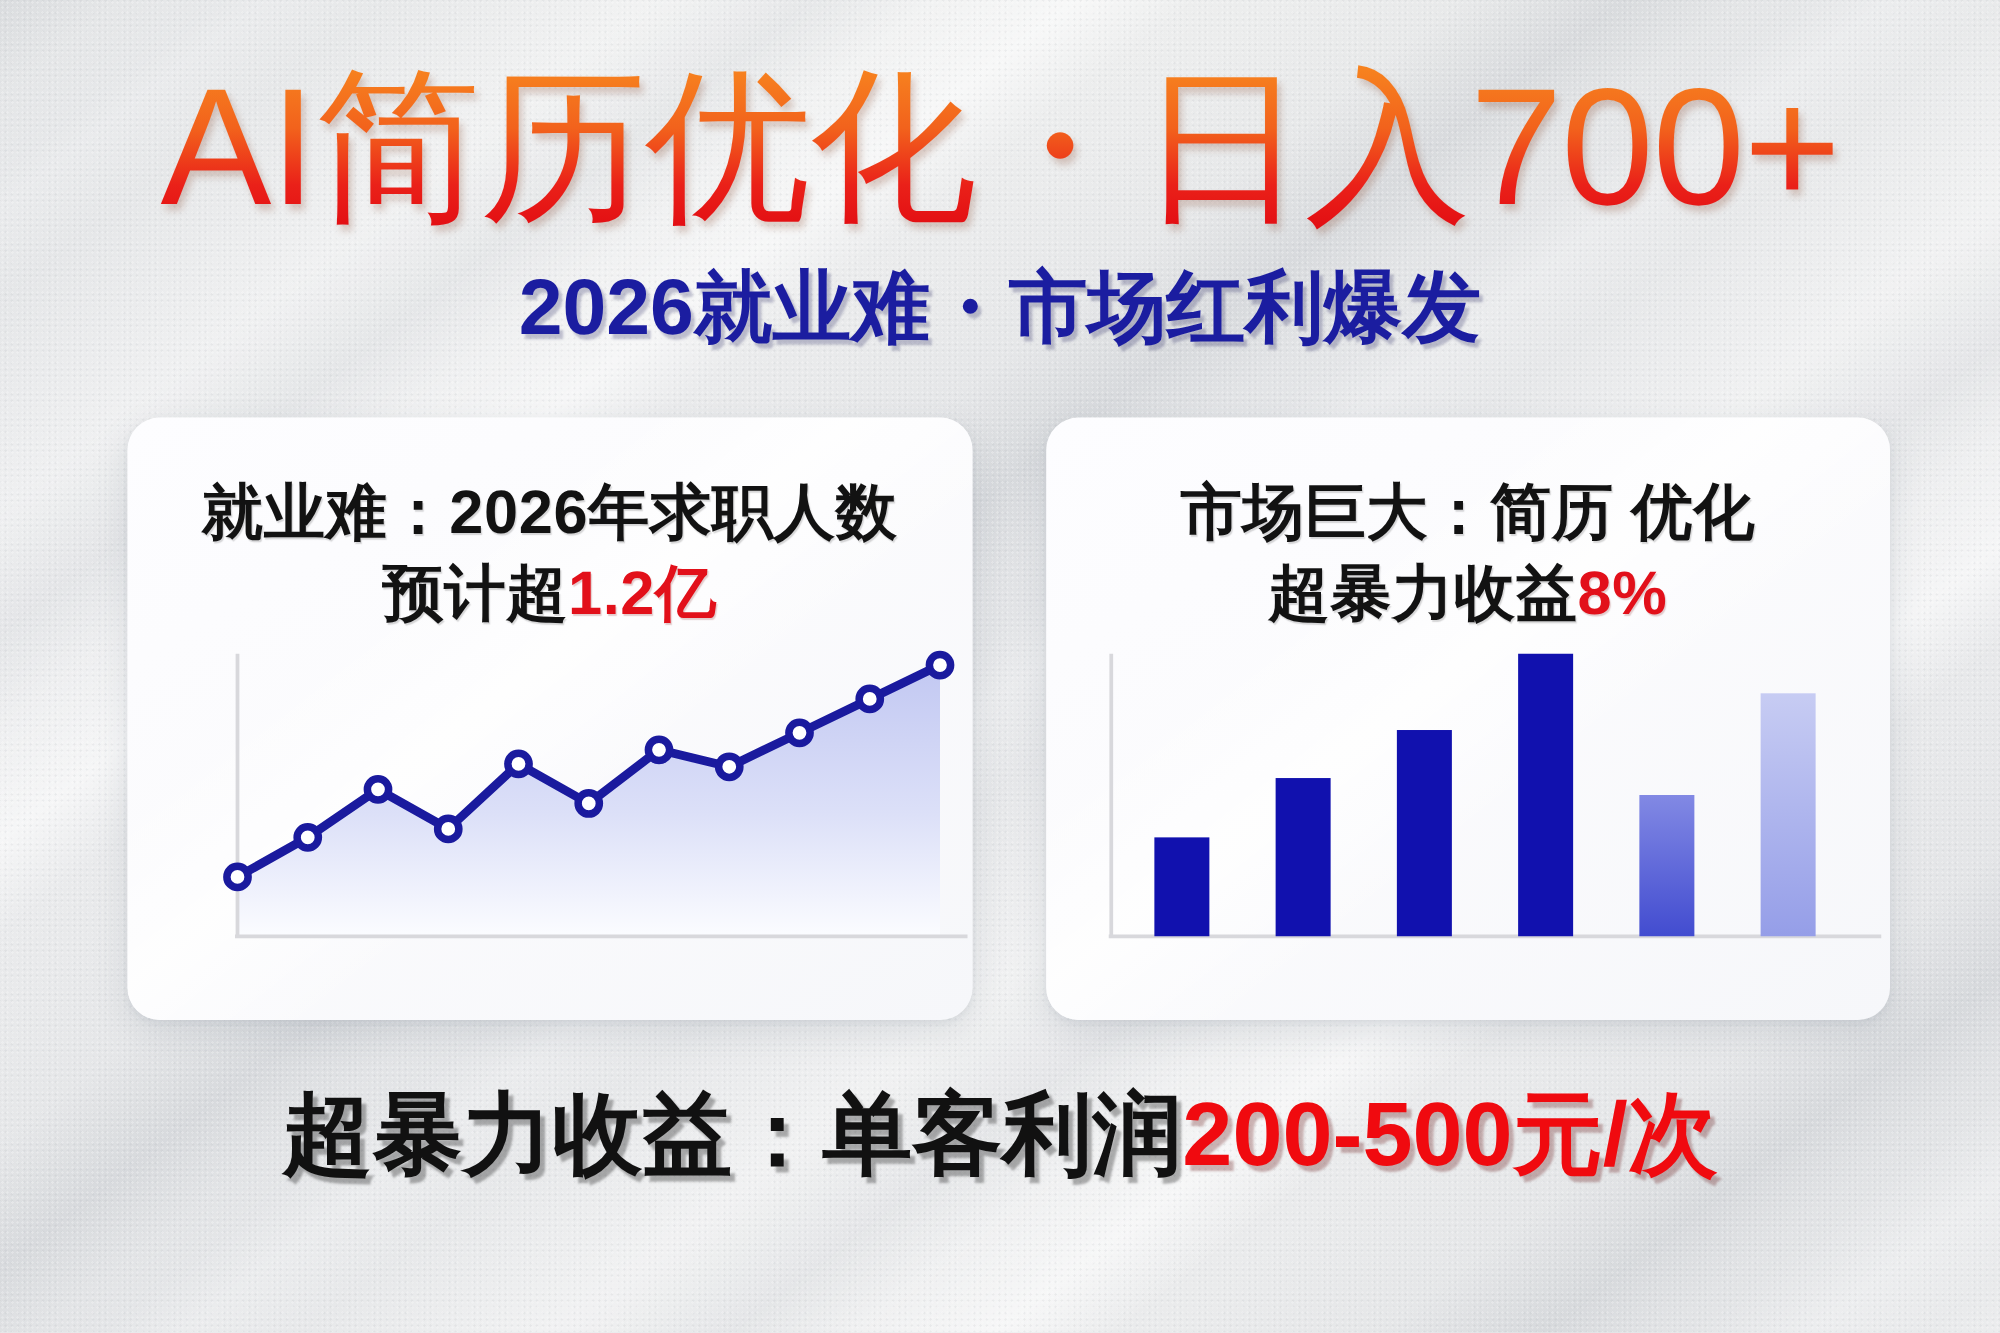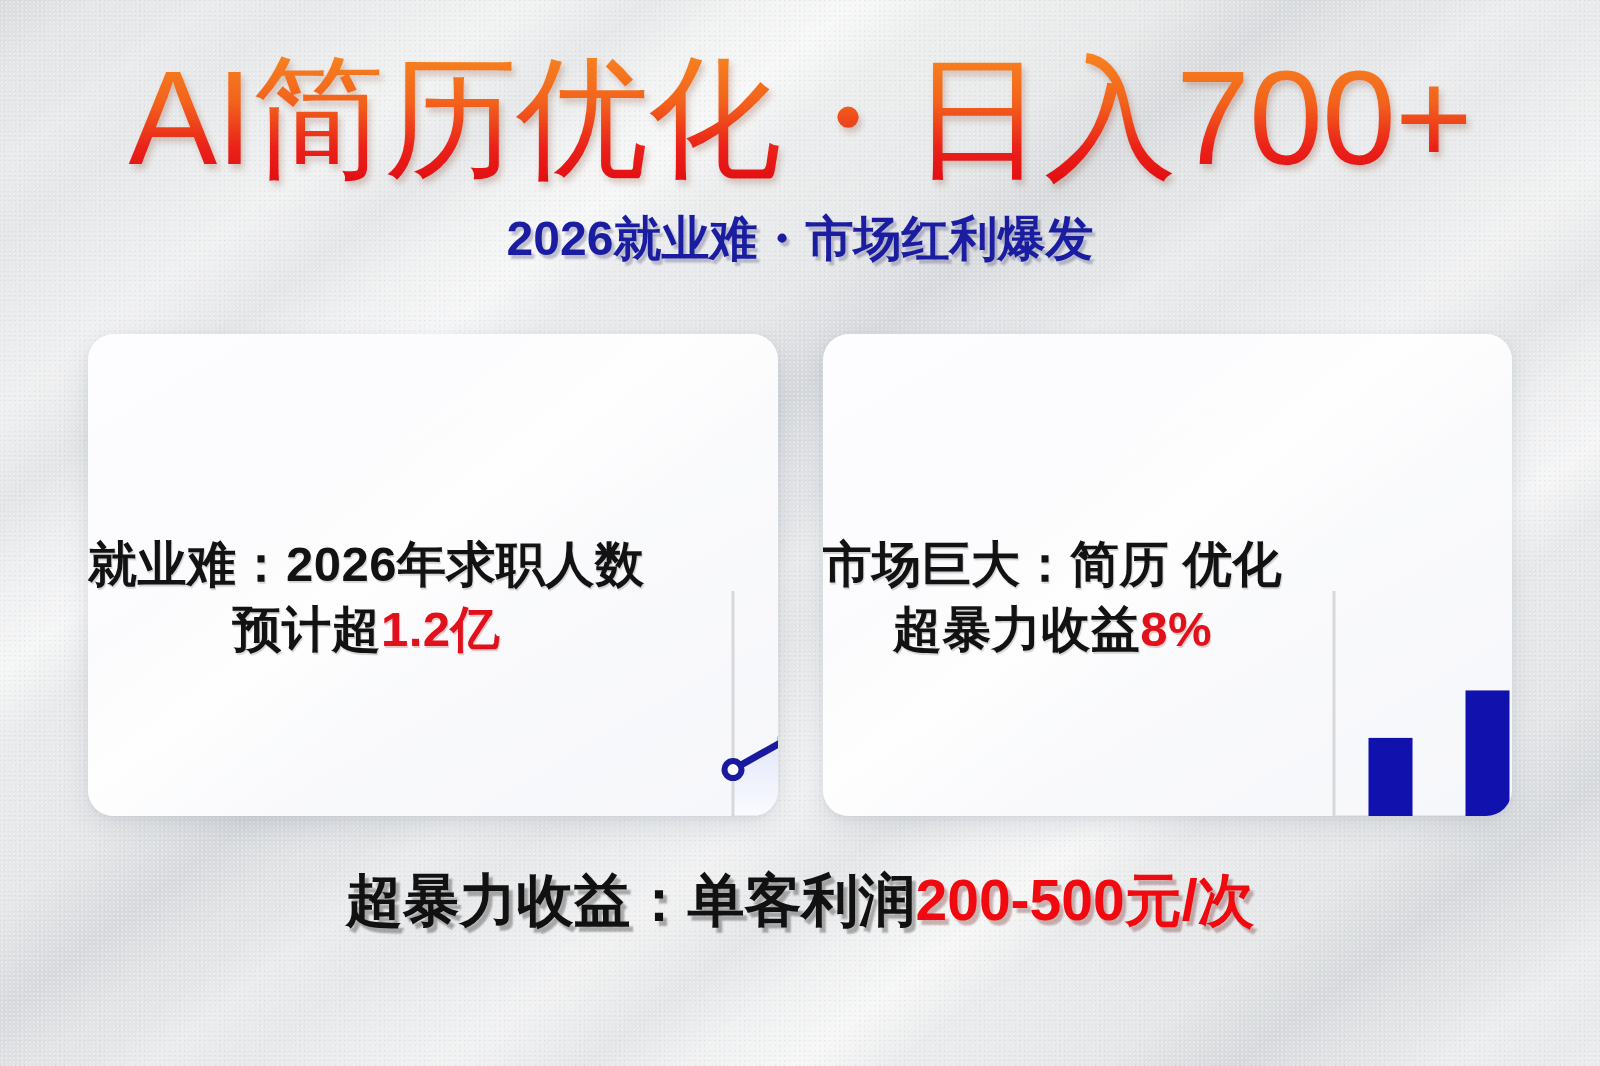--- a/index.html
+++ b/index.html
@@ -57,38 +57,38 @@
   .headline .grad{
     background:linear-gradient(180deg,#F7841F 0%,#F2621C 38%,#EA2119 72%,#E20C12 100%);
     -webkit-background-clip:text;background-clip:text;
     color:transparent;-webkit-text-fill-color:transparent;
     filter:drop-shadow(3px 5px 3px rgba(120,40,10,.22));
     display:inline-block;
   }
   .subhead{
     position:absolute;left:0;right:0;top:215px;
     text-align:center;
-    font-size:48px;line-height:1.0;font-weight:900;
+    font-size:63px;line-height:1.0;font-weight:900;
     color:#1B1DA0;white-space:nowrap;
     text-shadow:3px 4px 2px rgba(30,30,90,.25);
   }
 
   
   .cards{
     position:absolute;left:88px;top:334px;
     width:1424px;height:482px;
     display:flex;gap:45px;
   }
   .card{
     flex:1;
     border-radius:26px;
     background:linear-gradient(150deg,#fdfdff 0%,#fbfbfd 45%,#f6f7fa 100%);
     box-shadow:0 10px 26px rgba(120,128,145,.16), 0 2px 6px rgba(120,128,145,.10);
     position:relative;overflow:hidden;
-    display:flex;flex-direction:row;align-items:center;
+    display:flex;flex-direction:column;align-items:center;margin-left:14px;
   }
   .card-sheen{
     position:absolute;inset:0;
     background:linear-gradient(-38deg, rgba(255,255,255,0) 40%, rgba(255,255,255,.75) 55%, rgba(255,255,255,0) 70%);
     pointer-events:none;
   }
   .card-title{
     position:relative;z-index:2;
     margin-top:44px;
     text-align:center;
@@ -102,21 +102,21 @@
     color:#E2101A;font-weight:900;
     text-shadow:1px 2px 1px rgba(120,0,0,.20);
   }
   .chart-wrap{position:relative;z-index:2;width:100%;flex:1;}
   .chart-wrap svg{position:absolute;left:0;top:0;}
 
   
   .banner{
     position:absolute;left:0;right:0;top:872px;
     text-align:center;white-space:nowrap;
-    font-size:57px;line-height:1.0;font-weight:900;
+    font-size:72px;line-height:1.0;font-weight:900;
     letter-spacing:0px;
   }
   .banner .blk{
     color:#111;
     text-shadow:4px 5px 2px rgba(0,0,0,.30);
   }
   .banner .red{
     color:#F00A0F;
     text-shadow:4px 5px 2px rgba(90,0,0,.28);
   }

